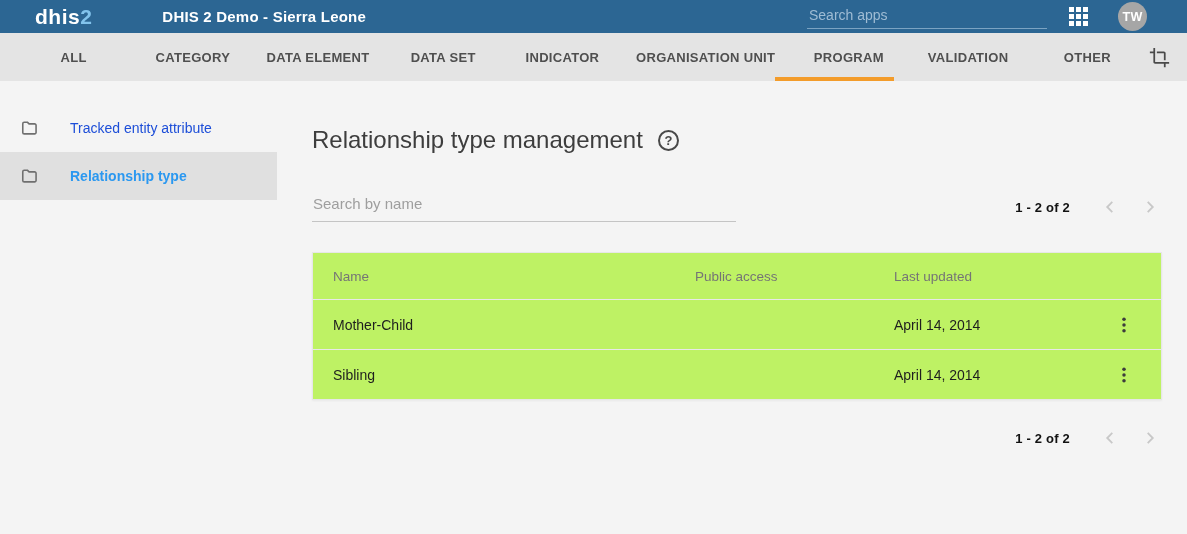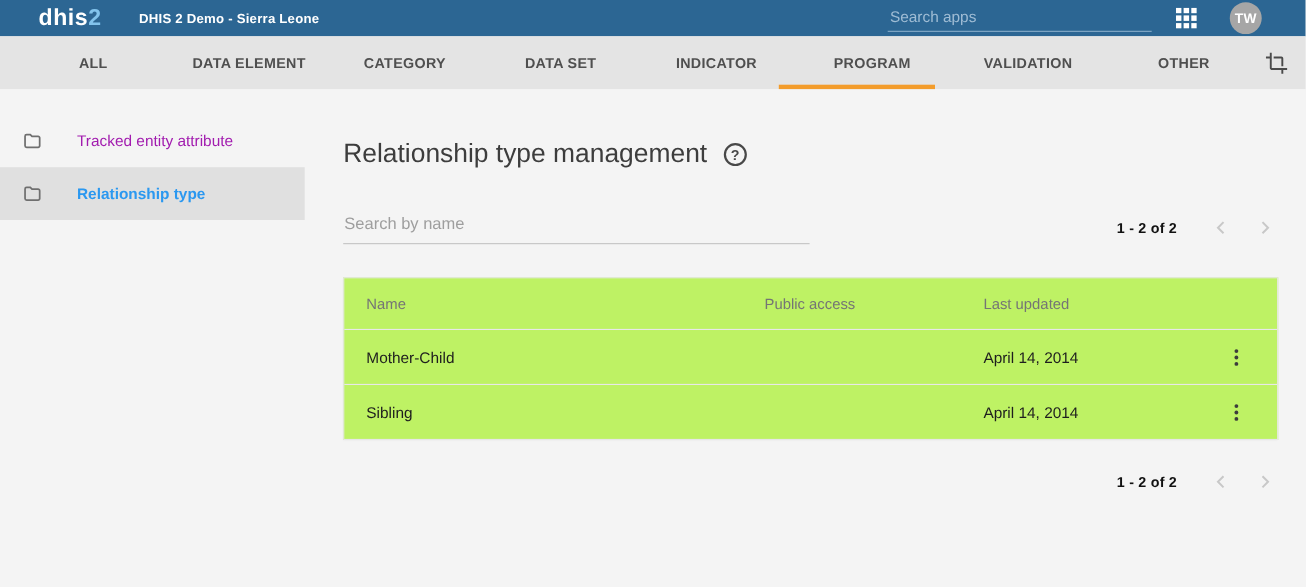--- a/index.html
+++ b/index.html
@@ -22,22 +22,22 @@
     margin-left: 35px;
     font-size: 21px;
     font-weight: bold;
     letter-spacing: 0.5px;
     color: #ffffff;
     cursor: pointer;
     line-height: 1;
   }
   .logo .logo-accent { color: #82c3ec; }
   .header-title {
-    margin-left: 34px;
-    font-size: 12px;
+    margin-left: 70px;
+    font-size: 15px;
     font-weight: bold;
     color: #ffffff;
     letter-spacing: 0.2px;
   }
   .header-right {
     margin-left: auto;
     display: flex;
     align-items: center;
     margin-right: 40px;
   }
@@ -117,21 +117,21 @@
     height: 48px;
     display: flex;
     align-items: center;
     padding-left: 20px;
     cursor: pointer;
   }
   .side-item .folder { width: 19px; height: 19px; flex: 0 0 auto; }
   .side-item .side-label {
     margin-left: 31px;
     font-size: 14px;
-    color: #a21caf;
+    color: #1d4ed8;
   }
   .side-item.active { background: #e0e0e0; }
   .side-item.active .side-label { color: #2b98f0; font-weight: bold; }
 
   
   .main {
     position: absolute;
     left: 312px;
     top: 126px;
     width: 850px;
@@ -258,24 +258,25 @@
       </g>
     </svg>
     <div class="avatar">
         <span>TW</span>
       </div>
   </div>
 </div>
 
 <div class="tabbar">
   <div class="tab">ALL</div>
+  <div class="tab">CATEGORY</div>
   <div class="tab">DATA ELEMENT</div>
-  <div class="tab">CATEGORY</div>
   <div class="tab">DATA SET</div>
   <div class="tab">INDICATOR</div>
+  <div class="tab">ORGANISATION UNIT</div>
   <div class="tab active">PROGRAM</div>
   <div class="tab">VALIDATION</div>
   <div class="tab">OTHER</div>
   <div class="tab-icon-cell">
     <svg width="21" height="21" viewBox="0 0 24 24">
       <path fill="#4a4a4a" d="M17 15h2V7c0-1.1-.9-2-2-2H9v2h8v8zM7 17V1H5v4H1v2h4v10c0 1.1.9 2 2 2h10v4h2v-4h4v-2H7z"></path>
     </svg>
   </div>
 </div>
 

